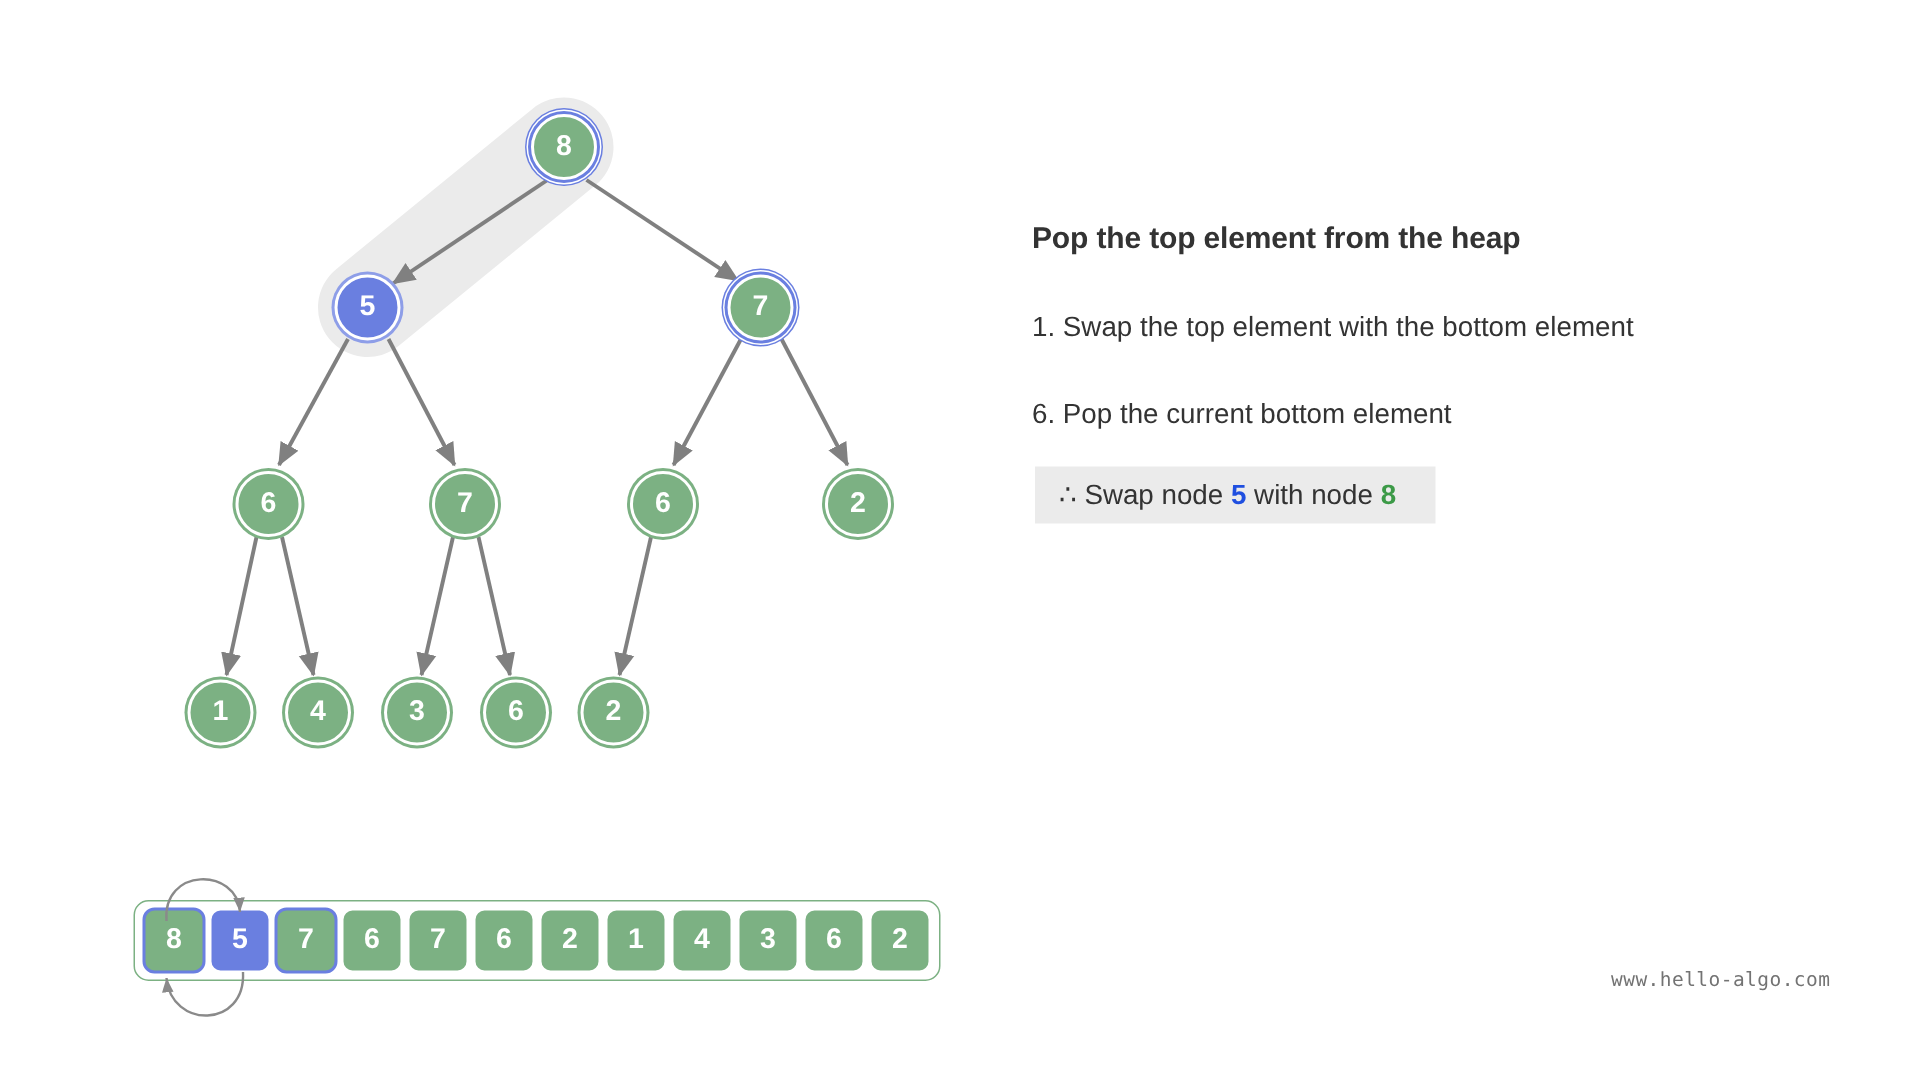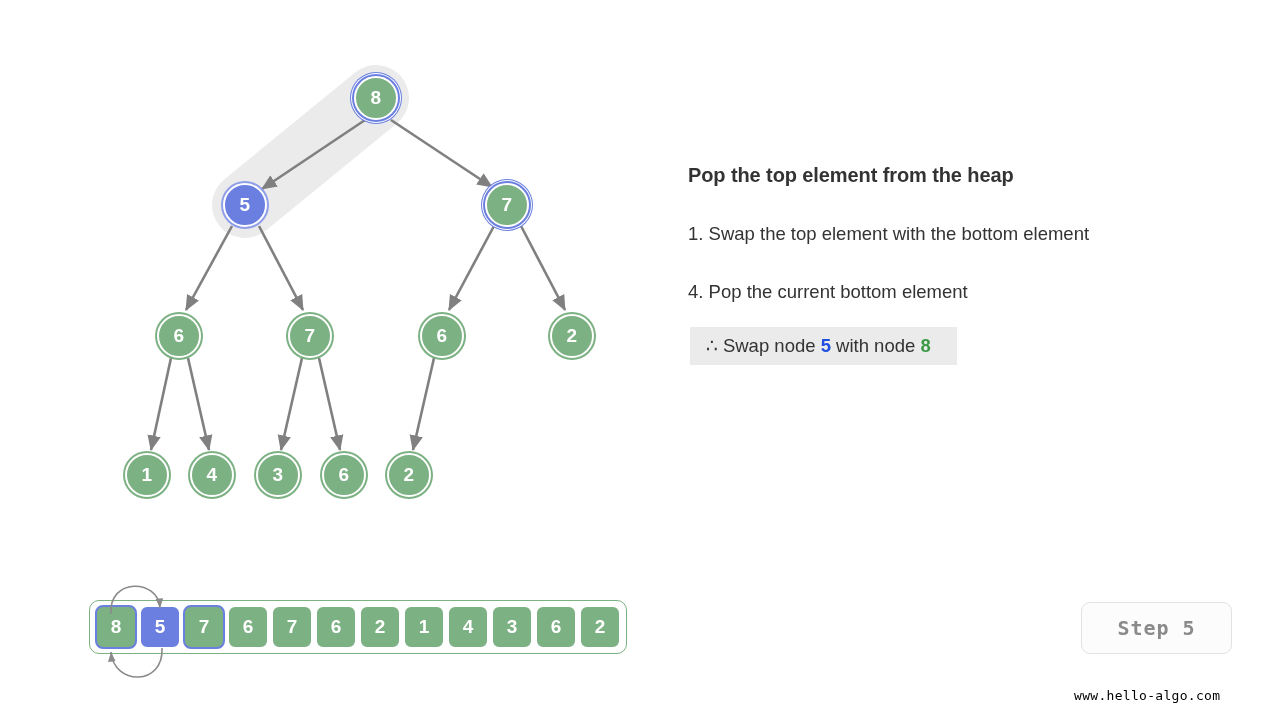--- a/index.html
+++ b/index.html
@@ -100,21 +100,21 @@
     top: 570px;
     width: 200px;
     height: 120px;
     pointer-events: none;
   }
 
   
   #panel {
     position: absolute;
     left: 688px;
-    top: 164px;
+    top: 148px;
     width: 540px;
   }
   #panel-title {
     font-size: 20px;
     font-weight: 700;
     color: #333333;
     margin: 0 0 18px 0;
     letter-spacing: -.1px;
   }
   .step-line {
@@ -156,24 +156,24 @@
     justify-content: center;
     font-family: "DejaVu Sans Mono", monospace;
     font-size: 20px;
     font-weight: 700;
     color: #8a8a8a;
     letter-spacing: 1px;
   }
   #watermark {
     position: absolute;
     left: 1074px;
-    top: 688px;
+    top: 646px;
     font-family: "DejaVu Sans Mono", monospace;
     font-size: 13px;
-    color: #000000;
+    color: #737373;
     letter-spacing: .3px;
   }
 </style>
 </head>
 <body>
 
 <div id="stage">
 
   <svg id="tree-svg" viewBox="0 0 700 560" xmlns="http://www.w3.org/2000/svg">
     <defs>
@@ -289,30 +289,27 @@
 
   <svg id="swap-svg" viewBox="0 0 200 120" xmlns="http://www.w3.org/2000/svg">
     <path d="M31,44 C28,8 78,8 80,38" fill="none" stroke="#8a8a8a" stroke-width="1.6" marker-end="url(#arrowhead-sm)"></path>
     <path d="M82,78 C84,116 34,116 31,82" fill="none" stroke="#8a8a8a" stroke-width="1.6" marker-end="url(#arrowhead-sm)"></path>
   </svg>
 
   <div id="panel">
     <h1 id="panel-title">Pop the top element from the heap</h1>
 
     <div class="step-line">1. Swap the top element with the bottom element</div>
-    <div class="step-line">4. Pop the current bottom element</div>
+    <div class="step-line">6. Pop the current bottom element</div>
 
 
     <div class="reason-line boxed">
       <span>∴</span>
       <span>Swap node</span>
       <span class="b">5</span>
       <span>with node</span>
       <span class="g">8</span>
     </div>
   </div>
 
-  <div id="step-badge">
-    <span>Step 5</span>
-  </div>
   <div id="watermark">www.hello-algo.com</div>
 
 </div>
 
 </body></html>

